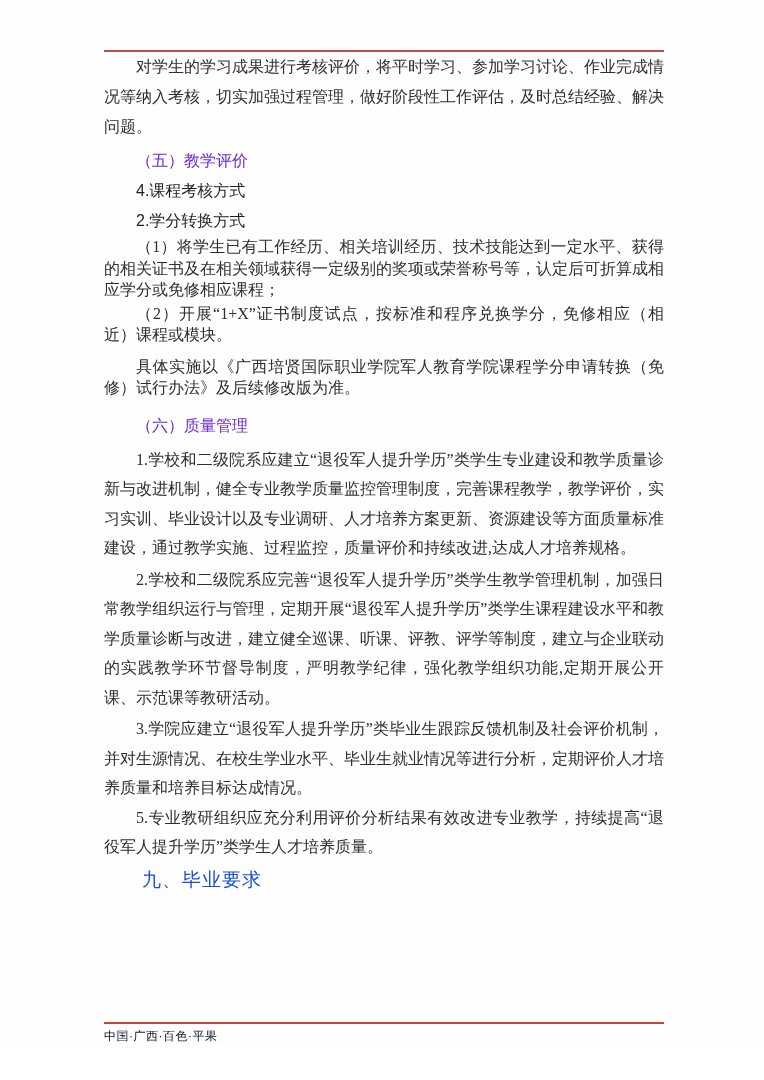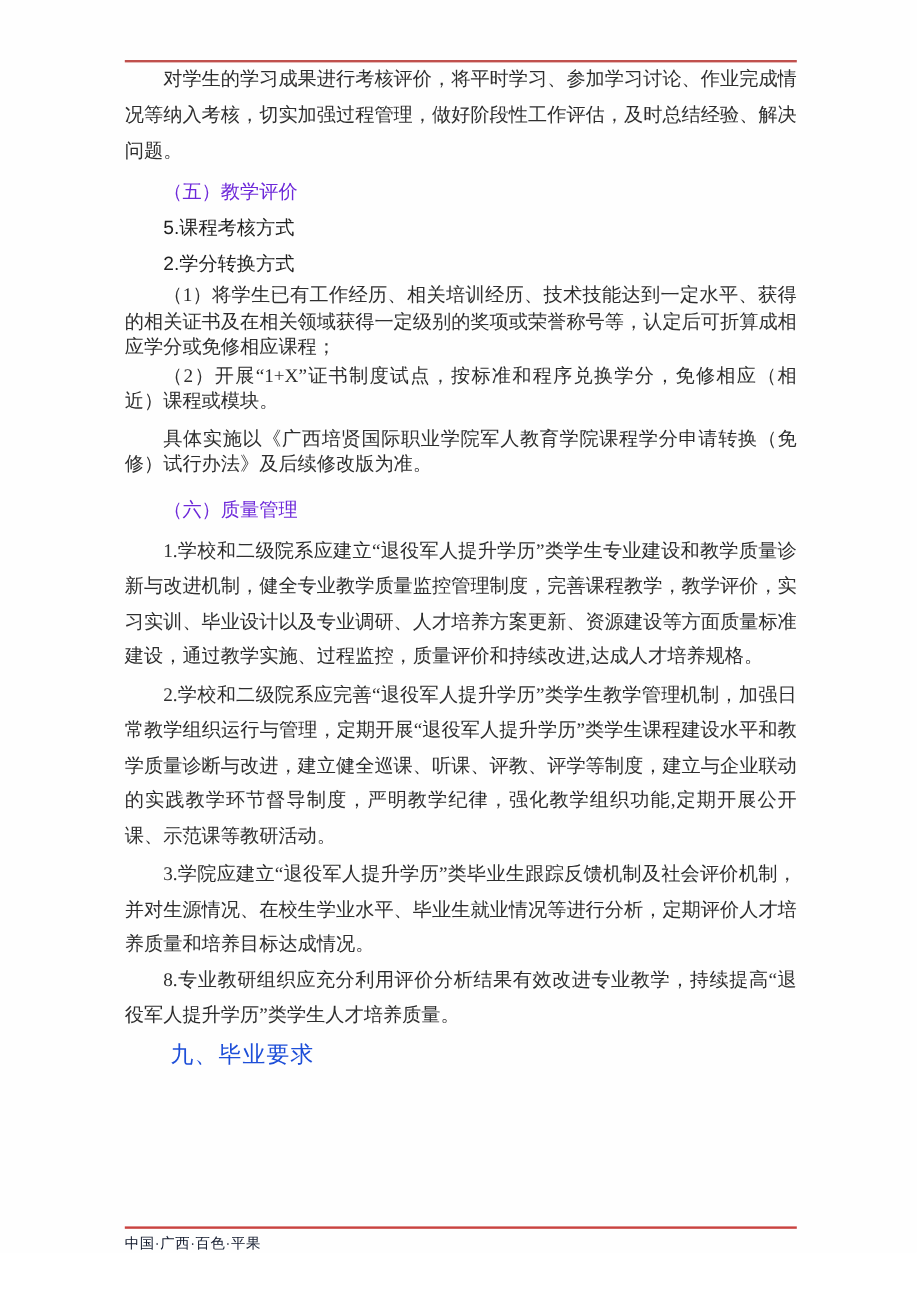--- a/index.html
+++ b/index.html
@@ -108,30 +108,30 @@
 </head>
 <body>
 
 <div class="page">
 
   <div class="top-rule"></div>
 
   <div class="content">
     <p class="body-loose">对学生的学习成果进行考核评价，将平时学习、参加学习讨论、作业完成情况等纳入考核，切实加强过程管理，做好阶段性工作评估，及时总结经验、解决问题。</p>
     <h3 class="sec-heading">（五）教学评价</h3>
-    <h3 class="sub-heading">5.课程考核方式</h3>
+    <h3 class="sub-heading">4.课程考核方式</h3>
     <h3 class="sub-heading">2.学分转换方式</h3>
     <p class="body-tight">（1）将学生已有工作经历、相关培训经历、技术技能达到一定水平、获得的相关证书及在相关领域获得一定级别的奖项或荣誉称号等，认定后可折算成相应学分或免修相应课程；</p>
     <p class="body-tight gap-sm">（2）开展“1+X”证书制度试点，按标准和程序兑换学分，免修相应（相近）课程或模块。</p>
     <p class="body-tight gap-md">具体实施以《广西培贤国际职业学院军人教育学院课程学分申请转换（免修）试行办法》及后续修改版为准。</p>
     <h3 class="sec-heading gap-lg">（六）质量管理</h3>
     <p class="body-loose num-para mt4">1.学校和二级院系应建立“退役军人提升学历”类学生专业建设和教学质量诊新与改进机制，健全专业教学质量监控管理制度，完善课程教学，教学评价，实习实训、毕业设计以及专业调研、人才培养方案更新、资源建设等方面质量标准建设，通过教学实施、过程监控，质量评价和持续改进,达成人才培养规格。</p>
     <p class="body-loose num-para mt2">2.学校和二级院系应完善“退役军人提升学历”类学生教学管理机制，加强日常教学组织运行与管理，定期开展“退役军人提升学历”类学生课程建设水平和教学质量诊断与改进，建立健全巡课、听课、评教、评学等制度，建立与企业联动的实践教学环节督导制度，严明教学纪律，强化教学组织功能,定期开展公开课、示范课等教研活动。</p>
     <p class="body-loose num-para mt2">3.学院应建立“退役军人提升学历”类毕业生跟踪反馈机制及社会评价机制，并对生源情况、在校生学业水平、毕业生就业情况等进行分析，定期评价人才培养质量和培养目标达成情况。</p>
-    <p class="body-loose num-para">8.专业教研组织应充分利用评价分析结果有效改进专业教学，持续提高“退役军人提升学历”类学生人才培养质量。</p>
+    <p class="body-loose num-para">5.专业教研组织应充分利用评价分析结果有效改进专业教学，持续提高“退役军人提升学历”类学生人才培养质量。</p>
     <h2 class="chapter-heading">九、毕业要求</h2>
   </div>
 
   <div class="footer-rule"></div>
 
   <div class="footer-row">
     <span class="footer-item">中国·广西·百色·平果</span>
     <span class="footer-item"><span>电话：</span><span>0776-2630888</span></span>
     <span class="footer-item"><span>邮编：</span><span>531499</span></span>
   </div>

